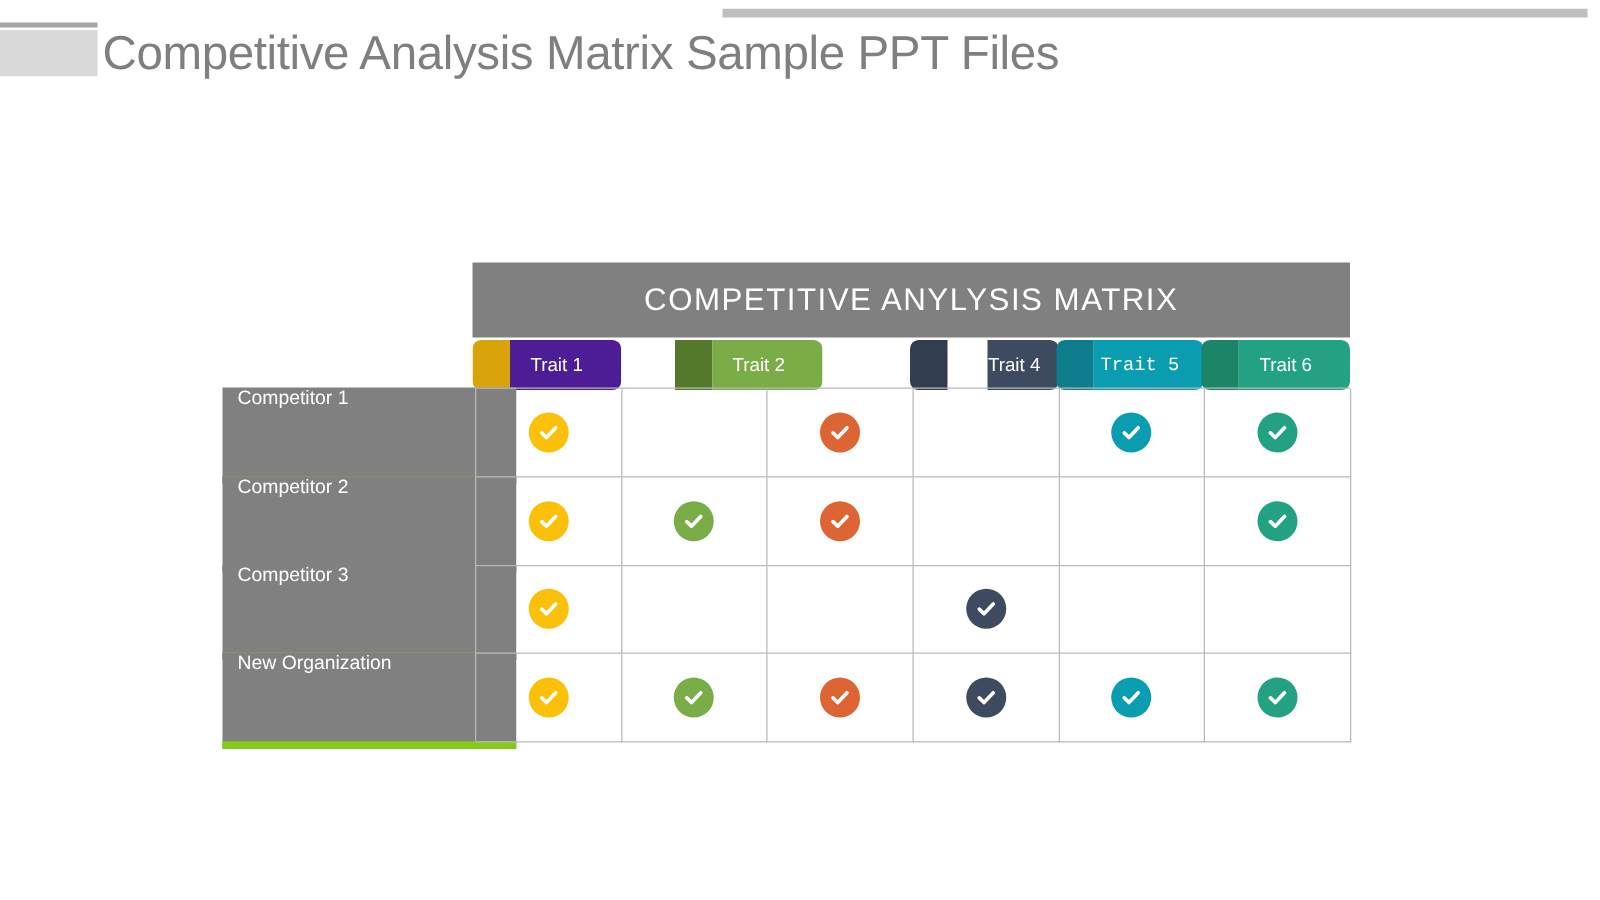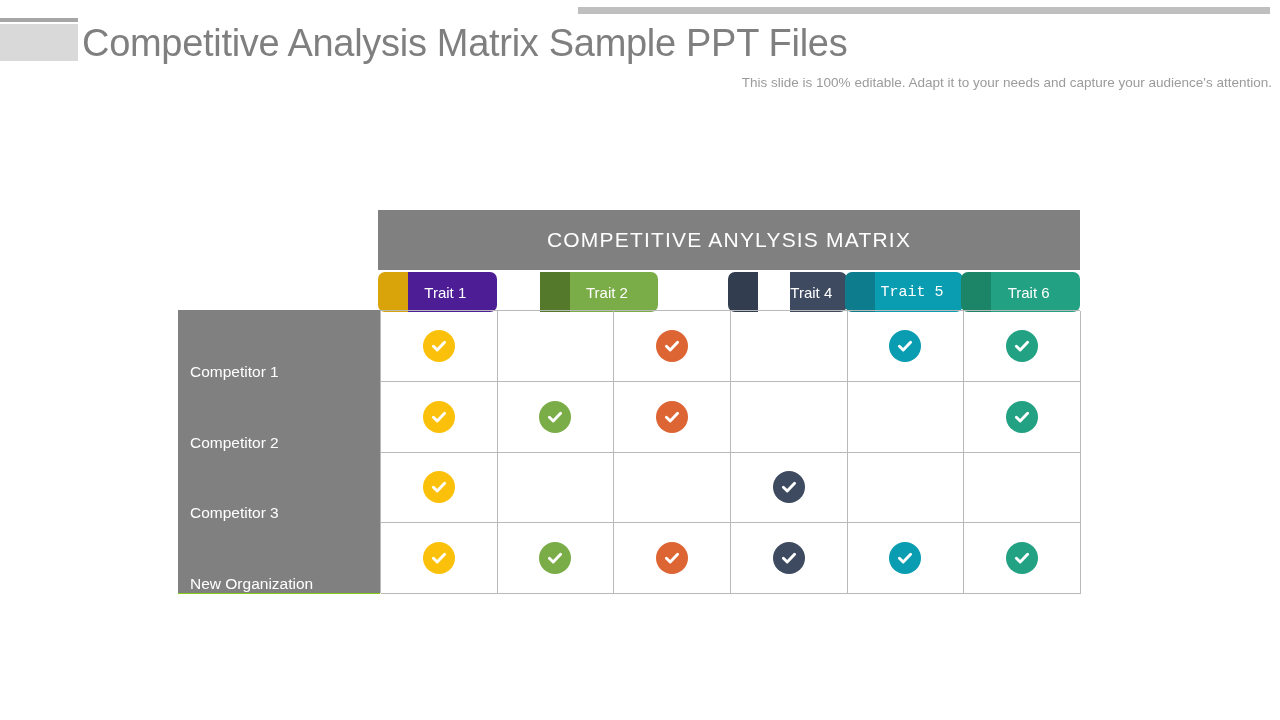--- a/index.html
+++ b/index.html
@@ -34,21 +34,21 @@
   }
 
   
   .matrix{position:absolute;left:178px;top:210px;width:902px;height:384px;}
 
   .band{
     position:absolute;left:200px;top:0px;width:702px;height:60px;
     background:#808080;display:flex;align-items:center;justify-content:center;
   }
   .band-title{
-    color:#ffffff;font-size:21px;letter-spacing:1.2px;white-space:nowrap;
+    color:#ffffff;font-size:25px;letter-spacing:1.2px;white-space:nowrap;
   }
 
   .tabs{
     position:absolute;left:200px;top:62px;width:702px;height:40px;
   }
   .tab{
     position:absolute;top:0;height:40px;border-radius:7px;
     display:flex;align-items:center;overflow:hidden;
   }
   .tab-dark{
@@ -59,23 +59,23 @@
   }
   .tab-label{
     color:#ffffff;font-size:15px;margin-left:-14px;white-space:nowrap;
   }
 
   
   .grid{
     position:absolute;left:0px;top:100px;width:902px;height:284px;
   }
   .rowlabel{
-    position:absolute;left:0px;width:202px;height:69px;
-    background:#808080;border-bottom:1px solid #84cc16;
-    display:flex;align-items:flex-end;
+    position:absolute;left:0px;width:235px;height:69px;
+    background:#808080;border-bottom:6px solid #84cc16;
+    display:flex;align-items:flex-start;
   }
   .rowlabel span{
     color:#ffffff;font-size:15.5px;margin-left:12px;white-space:nowrap;
   }
   .cells{
     position:absolute;left:202px;top:0px;width:700px;height:283px;
     border-left:1px solid #b9b9b9;
     border-top:1px solid #b9b9b9;
     box-sizing:border-box;
   }
@@ -93,21 +93,20 @@
 </head>
 <body>
 
 <div class="slide">
 
   <div class="top-rule"></div>
   <div class="deco-line"></div>
   <div class="deco-box"></div>
 
   <div class="page-title">Competitive Analysis Matrix Sample PPT Files</div>
-  <div class="subtitle">This slide is 100% editable. Adapt it to your needs and capture your audience's attention.</div>
 
   <div class="matrix">
 
     <div class="band">
       <div class="band-title">COMPETITIVE ANYLYSIS MATRIX</div>
     </div>
 
     <div class="tabs" id="tabs">
         <div class="tab" style="left: 0px; width: 118.667px;">
           <div class="tab-dark" style="background: rgb(217, 164, 10);"></div>

